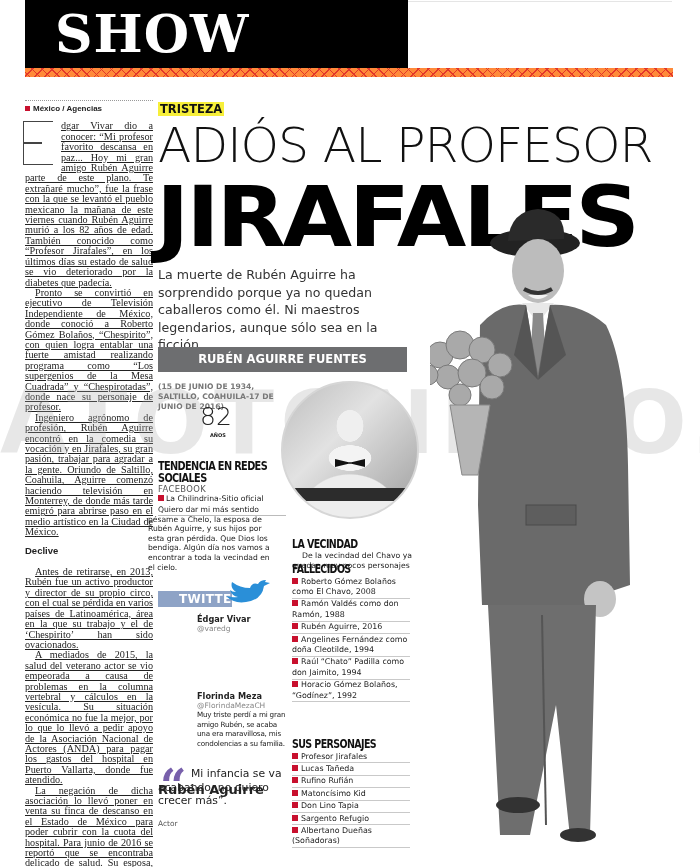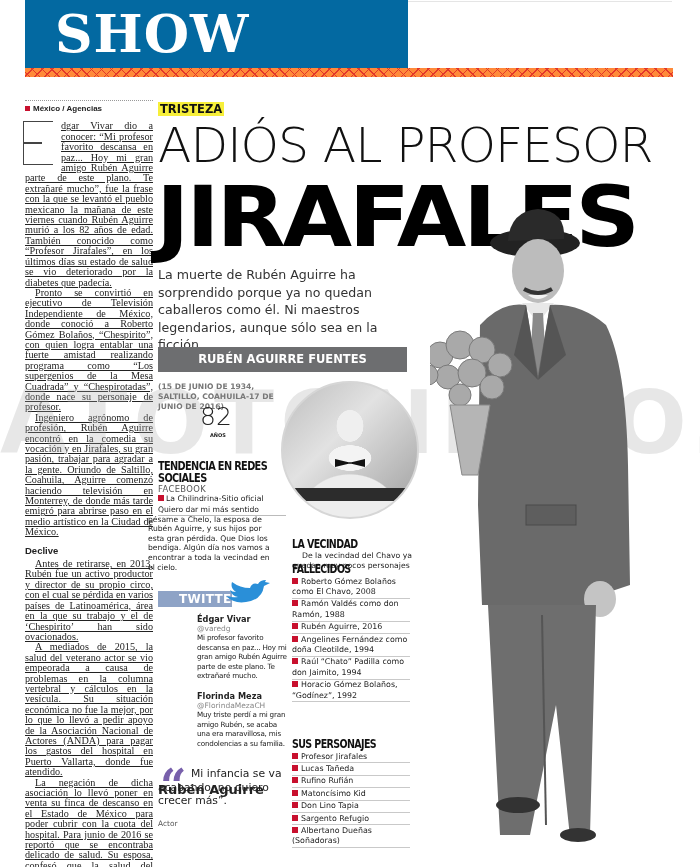--- a/index.html
+++ b/index.html
@@ -1,39 +1,39 @@
 <!DOCTYPE html>
 <html><head>
 <meta charset="utf-8">
 <style>
   * { box-sizing: border-box; margin: 0; padding: 0; }
   html, body { width: 700px; height: 867px; background: #ffffff; overflow: hidden; }
   body { position: relative; font-family: "Liberation Sans", sans-serif; color: #1a1a1a; }
 
   
   .top-rule { position: absolute; left: 408px; top: 1px; width: 264px; height: 1px; background: #e5e5e5; }
-  .show-banner { position: absolute; left: 25px; top: 0; width: 383px; height: 68px; background: #0369a1; }
+  .show-banner { position: absolute; left: 25px; top: 0; width: 383px; height: 68px; background: #000000; }
   .show-title { position: absolute; left: 30px; top: 4px; font-family: "DejaVu Serif", serif; font-weight: bold; font-size: 52px; color: #ffffff; letter-spacing: 1px; line-height: 60px; }
   .pattern-bar { position: absolute; left: 25px; top: 68px; width: 648px; height: 9px;
     background-color: #ff8a3a;
     background-image:
       repeating-linear-gradient(45deg, transparent 0 3px, #e2362b 3px 4px, transparent 4px 7px),
       repeating-linear-gradient(-45deg, transparent 0 3px, #e2362b 3px 4px, transparent 4px 7px);
   }
 
   
   .left-col { position: absolute; left: 25px; top: 100px; width: 128px; font-family: "Liberation Serif", serif; font-size: 10.2px; line-height: 10.4px; text-align: justify; color: #222; }
   .dateline { font-family: "Liberation Sans", sans-serif; font-weight: bold; font-size: 8px; color: #222; border-top: 1px dotted #999; padding-top: 3px; margin-bottom: 7px; }
   .dateline .sq { display: inline-block; width: 5px; height: 5px; background: #c8102e; margin-right: 3px; vertical-align: 0px; }
   .dropcap { float: left; font-family: "Liberation Sans", sans-serif; font-weight: 300; font-size: 58px; line-height: 46px; color: #444; margin: 0 4px -2px -2px; height: 48px; width: 34px; overflow: hidden; }
   .dropcap span { display: inline-block; border: 1.5px solid #444; border-right: none; width: 30px; height: 44px; position: relative; }
   .dropcap span::before { content: ""; position: absolute; left: 0; top: 20px; width: 18px; height: 1.5px; background: #444; }
   .para { text-indent: 10px; margin-bottom: 0; text-decoration: underline; }
   .para.first { text-indent: 0; }
-  .subhead { font-family: "Liberation Sans", sans-serif; font-weight: bold; font-size: 9.5px; margin-top: 8px; margin-bottom: 3px; }
+  .subhead { font-family: "Liberation Sans", sans-serif; font-weight: bold; font-size: 9.5px; margin-top: 8px; margin-bottom: 11px; }
 
   
   .kicker { position: absolute; left: 158px; top: 102px; background: #f7ef3a; font-family: "DejaVu Sans", sans-serif; font-weight: bold; font-size: 11.5px; padding: 0 2px; line-height: 14px; color: #111; }
   .headline-1 { position: absolute; left: 158px; top: 117px; font-family: "DejaVu Sans", sans-serif; font-weight: 200; font-size: 48px; line-height: 56px; letter-spacing: -1px; color: #111; white-space: nowrap; transform: scaleX(1.02); transform-origin: left; -webkit-text-stroke: 0; }
   .headline-2 { position: absolute; left: 156px; top: 172px; font-family: "DejaVu Sans", sans-serif; font-weight: 900; font-size: 84px; line-height: 90px; letter-spacing: -3px; color: #000; white-space: nowrap; transform: scaleX(1.07); transform-origin: left; font-stretch: expanded; }
 
   .deck { position: absolute; left: 158px; top: 266px; width: 260px; font-family: "DejaVu Sans", sans-serif; font-size: 12.6px; line-height: 17.5px; color: #333; }
 
   
   .profile-bar { position: absolute; left: 158px; top: 347px; width: 249px; height: 25px; background: #6d6e70; color: #fff; font-family: "DejaVu Sans", sans-serif; font-weight: bold; font-size: 11.5px; line-height: 25px; text-align: center; letter-spacing: 0px; }
@@ -172,21 +172,20 @@
 <div class="fb-body">Quiero dar mi más sentido pésame a Chelo, la esposa de Rubén Aguirre, y sus hijos por esta gran pérdida. Que Dios los bendiga. Algún día nos vamos a encontrar a toda la vecindad en el cielo.</div>
 
 <div class="twitter-bar">TWITTER</div>
 <svg class="bird" viewBox="0 0 50 28">
   <path d="M4 16 Q12 24 24 22 Q40 20 42 6 L48 3 L43 2 L44 0 Q38 0 36 4 Q30 2 28 8 Q18 8 10 2 Q8 8 14 12 Q10 12 8 10 Q10 16 16 17 Q10 18 4 16 Z" fill="#2a8fd8"></path>
 </svg>
 
 <div class="tweet tweet-1">
   <div class="name">Édgar Vivar</div>
   <div class="handle">@varedg</div>
-  <div class="body">Mi profesor favorito descansa en paz... Hoy mi gran amigo Rubén Aguirre parte de este plano. Te extrañaré mucho.</div>
 </div>
 <div class="tweet tweet-2">
   <div class="name">Florinda Meza</div>
   <div class="handle">@FlorindaMezaCH</div>
   <div class="body">Muy triste perdí a mi gran amigo Rubén, se acaba una era maravillosa, mis condolencias a su familia.</div>
 </div>
 
 <div class="quote-mark">“</div>
 <div class="quote-text"><span class="indent"></span><span>Mi infancia se va acabando, no quiero crecer más”.</span></div>
 <div class="quote-author">Rubén Aguirre</div>

